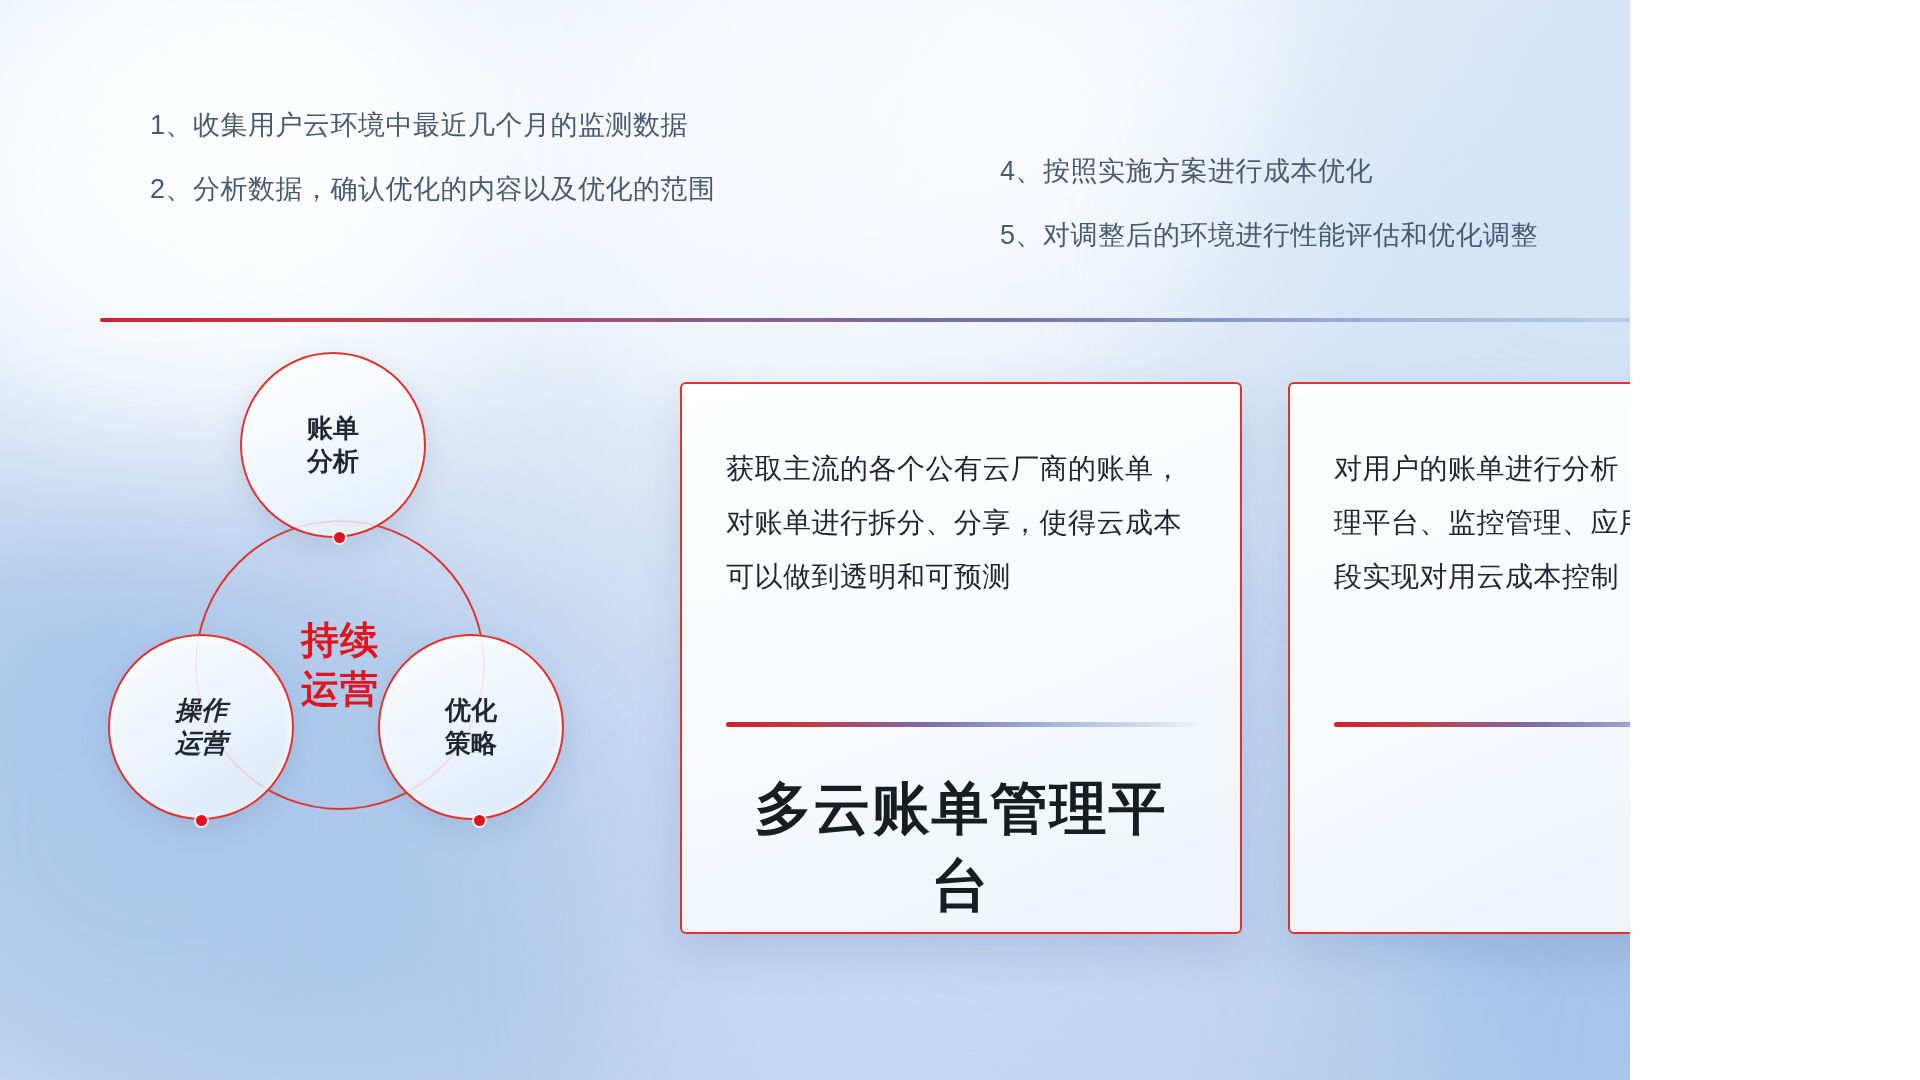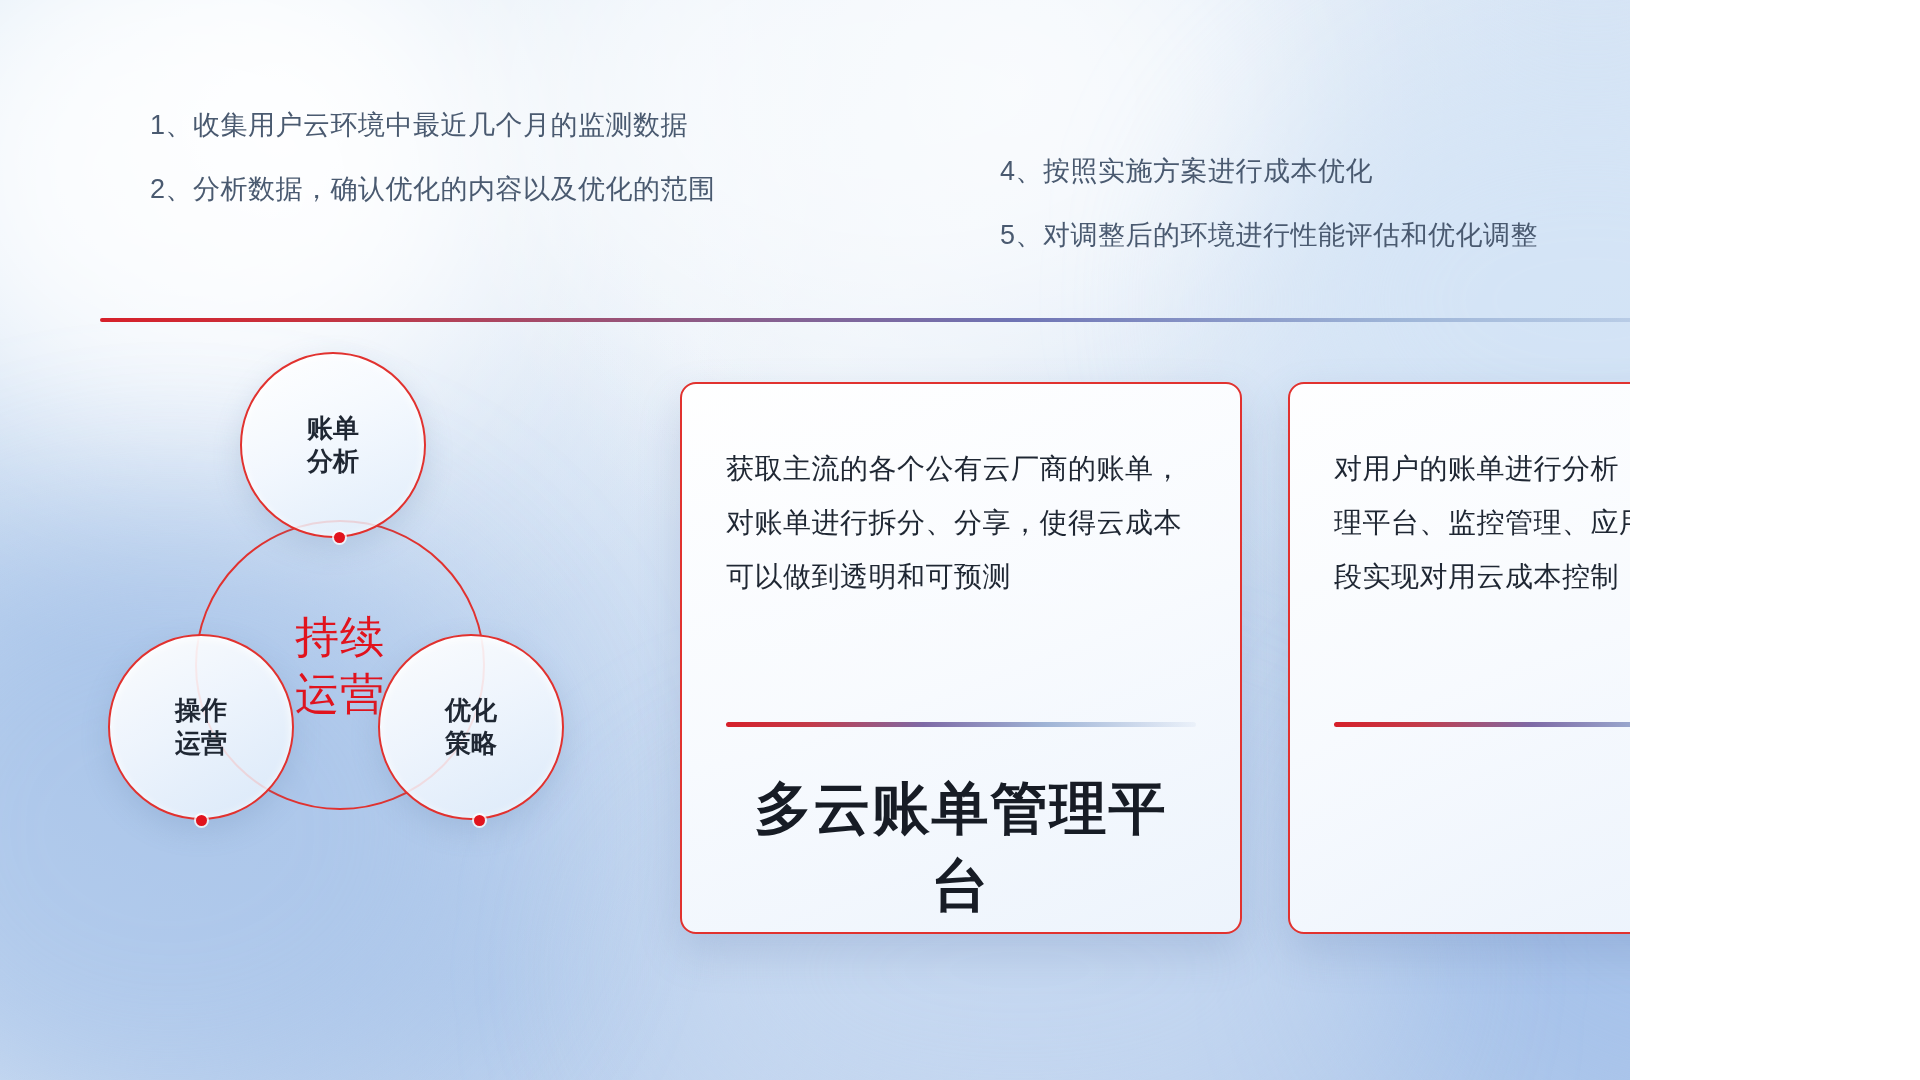--- a/index.html
+++ b/index.html
@@ -114,40 +114,41 @@
     left: 140px;
     top: 0px;
     width: 186px;
     height: 186px;
   }
   .bubble-left {
     left: 8px;
     top: 282px;
     width: 186px;
     height: 186px;
+    font-style: italic;
   }
   .bubble-right {
     left: 278px;
     top: 282px;
     width: 186px;
     height: 186px;
   }
   .center-label {
     position: absolute;
     left: 95px;
     top: 168px;
     width: 290px;
     height: 290px;
     display: flex;
     align-items: center;
     justify-content: center;
     text-align: center;
     color: #e1131d;
-    font-size: 44px;
-    font-weight: normal;
+    font-size: 38px;
+    font-weight: bold;
     line-height: 1.3;
     letter-spacing: 1px;
   }
   .dot {
     position: absolute;
     width: 11px;
     height: 11px;
     border-radius: 50%;
     background: #e1131d;
     box-shadow: 0 0 0 2px rgba(255,255,255,0.75);
@@ -156,21 +157,21 @@
   .dot.d-left  { left: 96px;  top: 463px; }
   .dot.d-right { left: 374px; top: 463px; }
 
   
   .card {
     position: absolute;
     top: 382px;
     width: 562px;
     height: 552px;
     border: 2px solid #e1322f;
-    border-radius: 16px;
+    border-radius: 6px;
     box-sizing: border-box;
     background: linear-gradient(160deg, rgba(255,255,255,0.97) 0%, rgba(250,252,255,0.95) 50%, rgba(240,246,253,0.93) 100%);
     box-shadow: 0 18px 42px rgba(90,120,168,0.22);
     padding: 58px 44px 12px 44px;
   }
   .card-1 { left: 680px; }
   .card-2 { left: 1288px; }
 
   .card-body {
     font-size: 28px;

